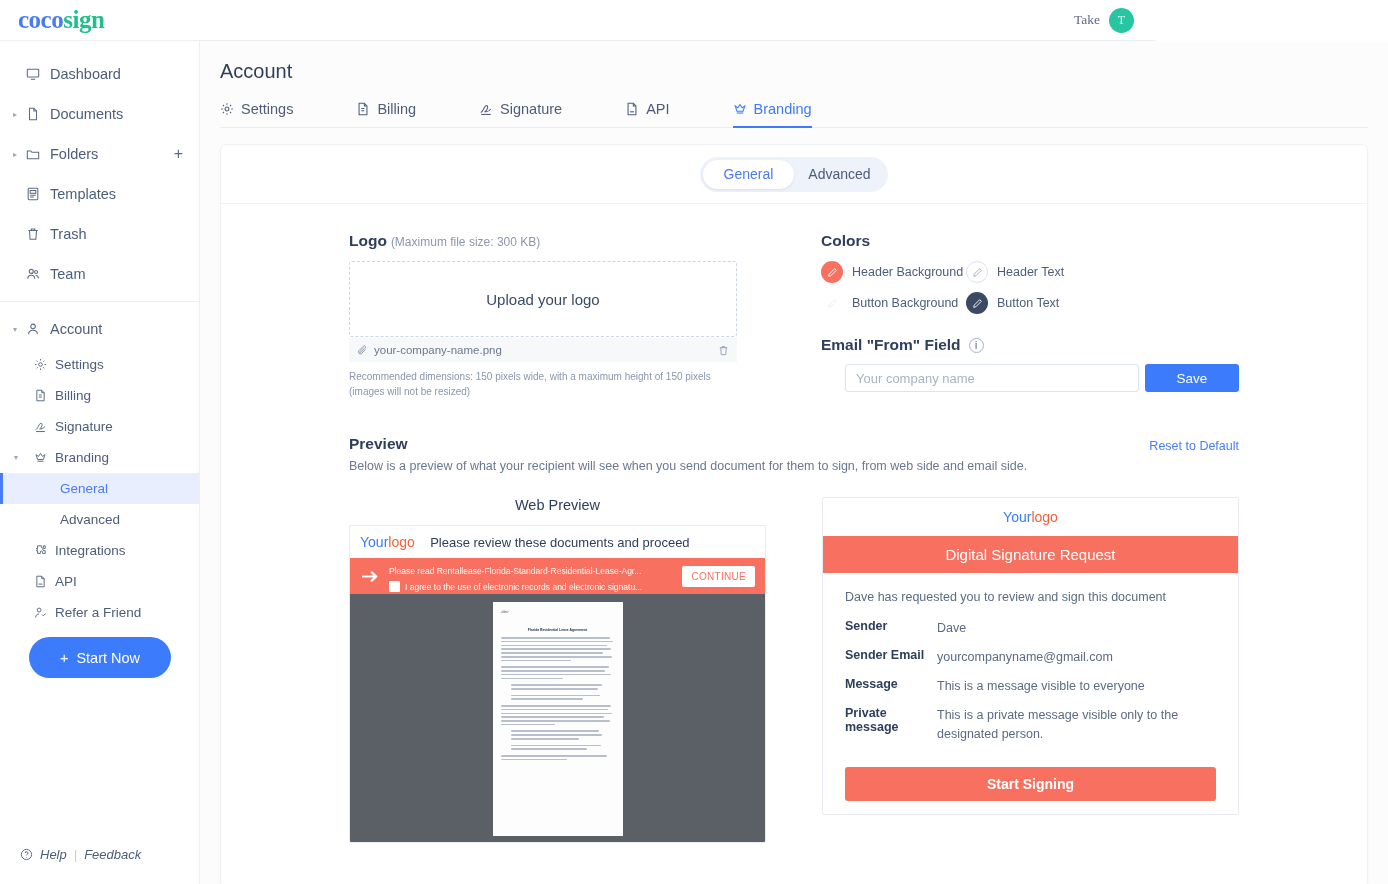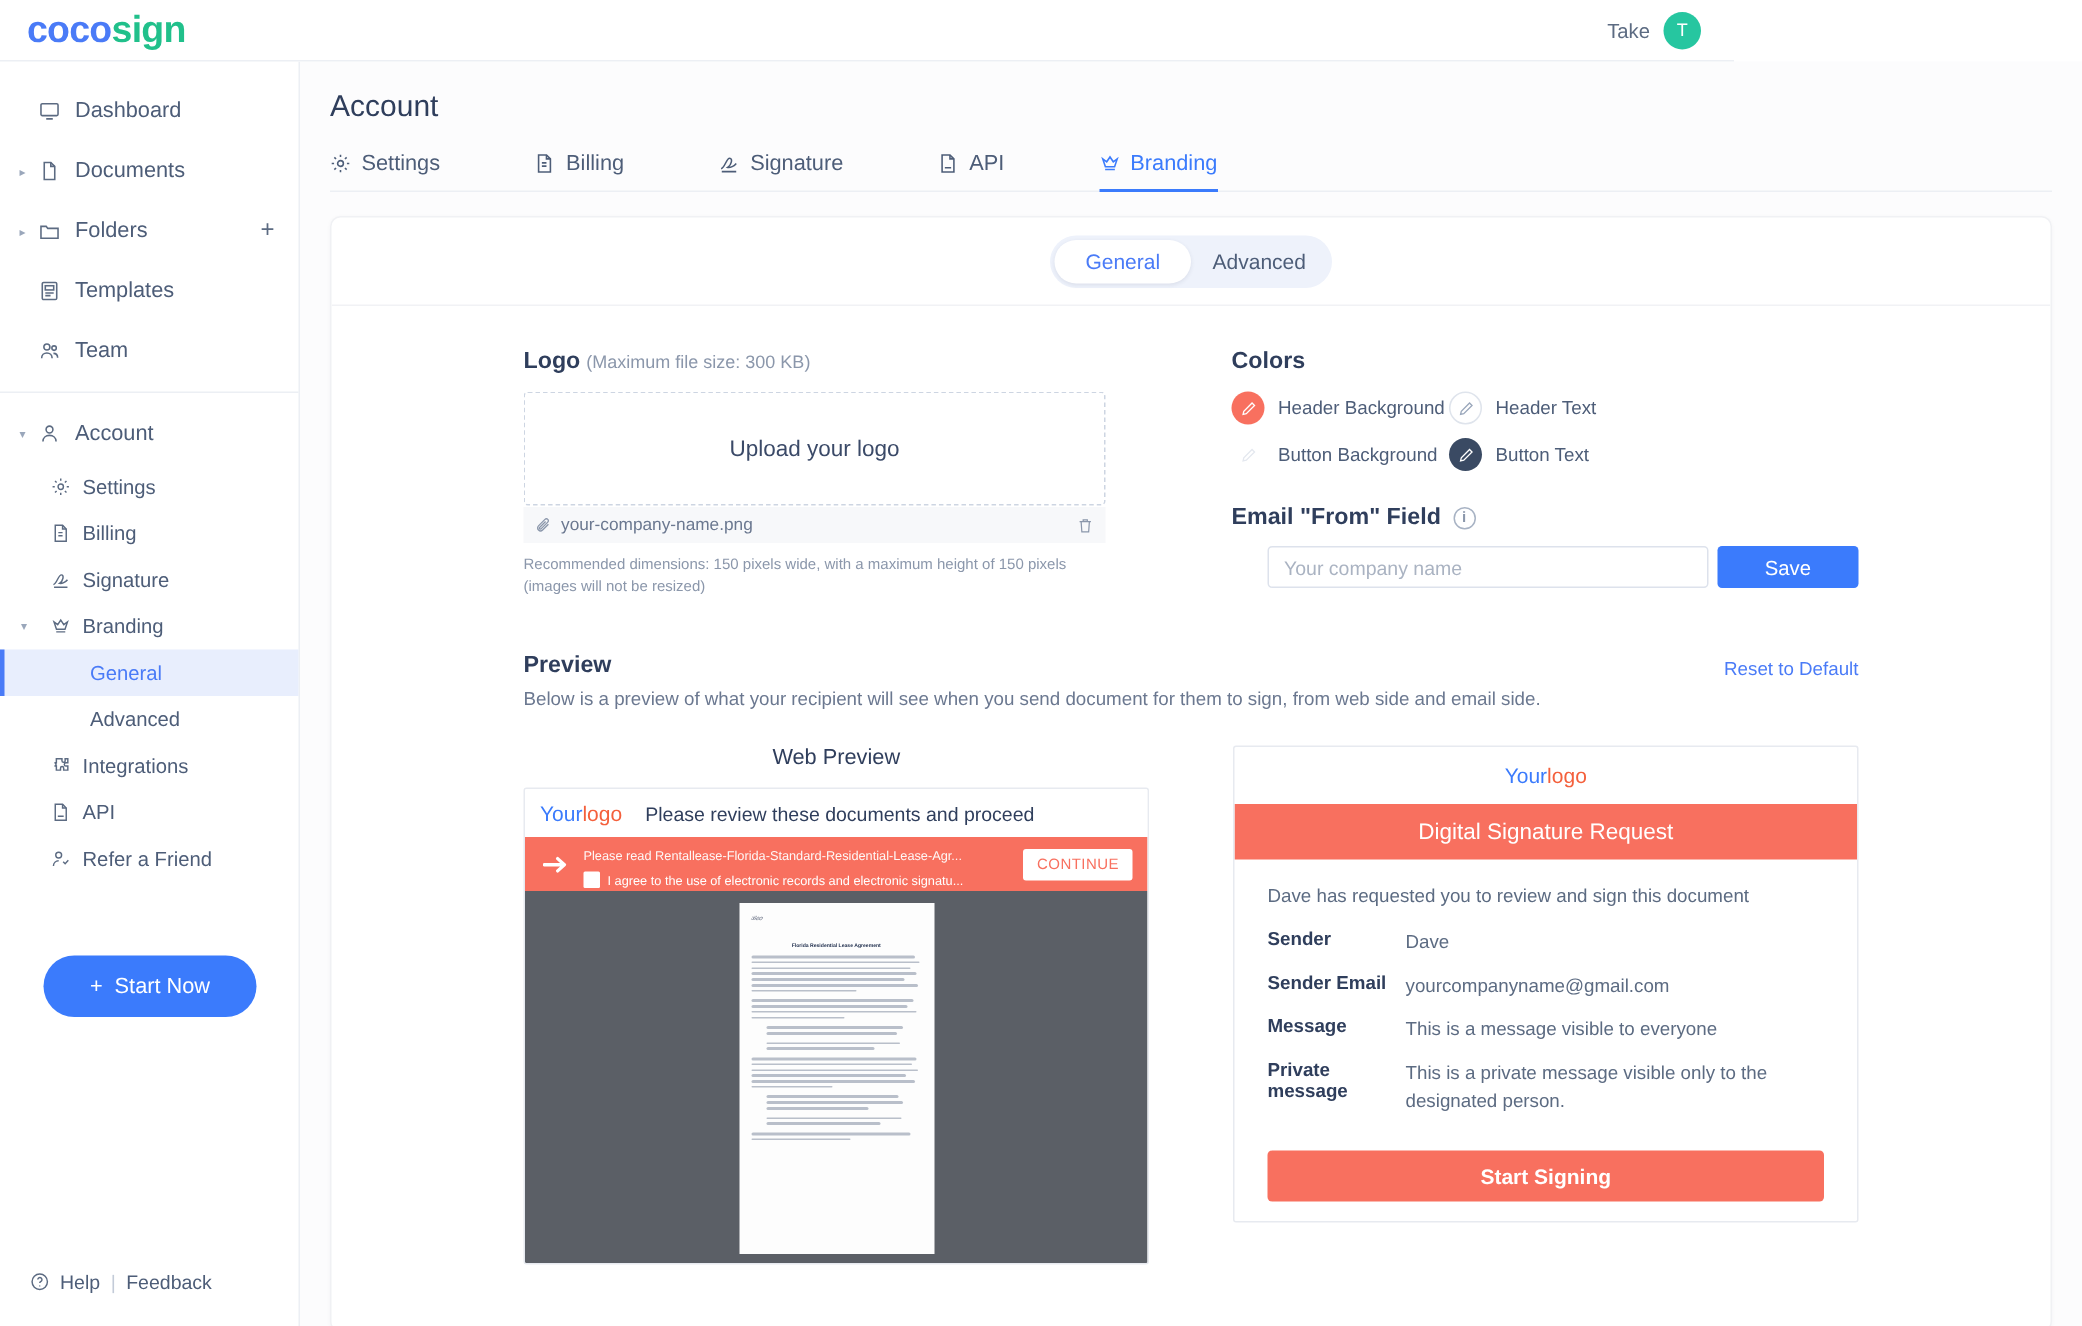--- a/index.html
+++ b/index.html
@@ -9,21 +9,21 @@
     background: #ffffff;
     overflow: hidden;
   }
   body { position: relative; }
 
   
   .topbar {
     position: absolute; top: 0; left: 0; width: 1156px; height: 41px;
     background: #fff; border-bottom: 1px solid #eceff4;
     display: flex; align-items: center; justify-content: space-between;
-    padding: 0 22px 0 18px; z-index: 5;
+    padding: 0 22px 0 18px; z-index: 5; font-family: Liberation Serif, serif;
   }
   .logo { font-size: 25px; font-weight: bold; letter-spacing: -0.5px; }
   .logo .coco { color: #4a7bf7; }
   .logo .sign { color: #21c08b; }
   .user-area { display: flex; align-items: center; gap: 9px; }
   .user-name { font-size: 13.5px; color: #5c6b82; }
   .avatar {
     width: 25px; height: 25px; border-radius: 50%;
     background: #26c6a0; color: #fff; font-size: 12px;
     display: flex; align-items: center; justify-content: center;
@@ -76,21 +76,21 @@
   .start-now {
     position: absolute; left: 29px; top: 596px;
     width: 142px; height: 41px; border-radius: 21px;
     background: #3b7bfc; color: #fff; border: none;
     font-size: 14.5px; font-family: inherit; cursor: pointer;
     display: flex; align-items: center; justify-content: center; gap: 8px;
   }
   .footer-links {
     position: absolute; left: 20px; bottom: 22px;
     display: flex; align-items: center; gap: 7px;
-    font-size: 13px; color: #4d5d78;
+    font-size: 13px; color: #4d5d78; font-style: italic;
   }
   .footer-links .sep { color: #c3cbd8; }
   .footer-links span { cursor: pointer; }
 
   
   .main {
     position: absolute; top: 41px; left: 200px;
     width: 1188px; height: 843px; background: #fcfcfd;
     padding: 19px 20px 0 20px;
   }
@@ -349,20 +349,29 @@
     <span class="ic">
       <svg width="14" height="14" viewBox="0 0 16 16" fill="none" stroke="currentColor" stroke-width="1.2">
           <rect x="2.5" y="1.5" width="11" height="13" rx="1"></rect>
           <rect x="4.8" y="4" width="6.4" height="3.2"></rect>
           <path d="M4.8 9.5h6.4M4.8 11.5h4"></path>
         </svg>
     </span>
     <span class="lbl">Templates</span>
   </div>
 
+  <div class="nav-item">
+    <span class="caret"></span>
+    <span class="ic">
+      <svg width="14" height="14" viewBox="0 0 16 16" fill="none" stroke="currentColor" stroke-width="1.2">
+          <path d="M2.5 4h11M6 4V2.3h4V4M4 4l.7 10h6.6L12 4"></path>
+        </svg>
+    </span>
+    <span class="lbl">Trash</span>
+  </div>
 
   <div class="nav-item">
     <span class="caret"></span>
     <span class="ic">
       <svg width="14" height="14" viewBox="0 0 16 16" fill="none" stroke="currentColor" stroke-width="1.2">
           <circle cx="6" cy="5" r="2.3"></circle>
           <path d="M2 13.5c0-2.4 1.8-4 4-4s4 1.6 4 4"></path>
           <circle cx="11.5" cy="5.8" r="1.7"></circle>
           <path d="M11 9.8c1.9 0 3.2 1.4 3.2 3.4"></path>
         </svg>

